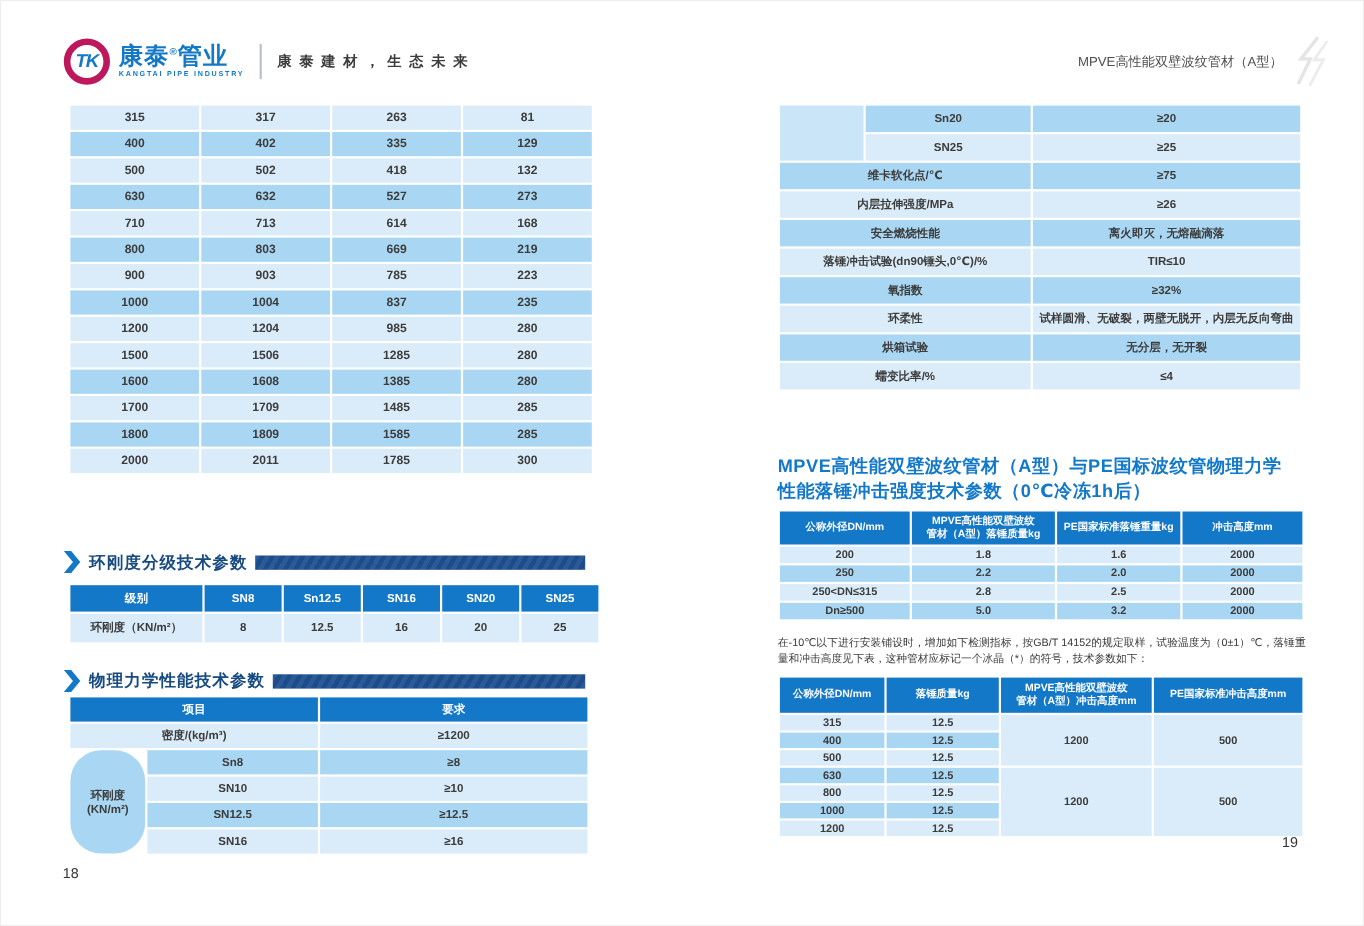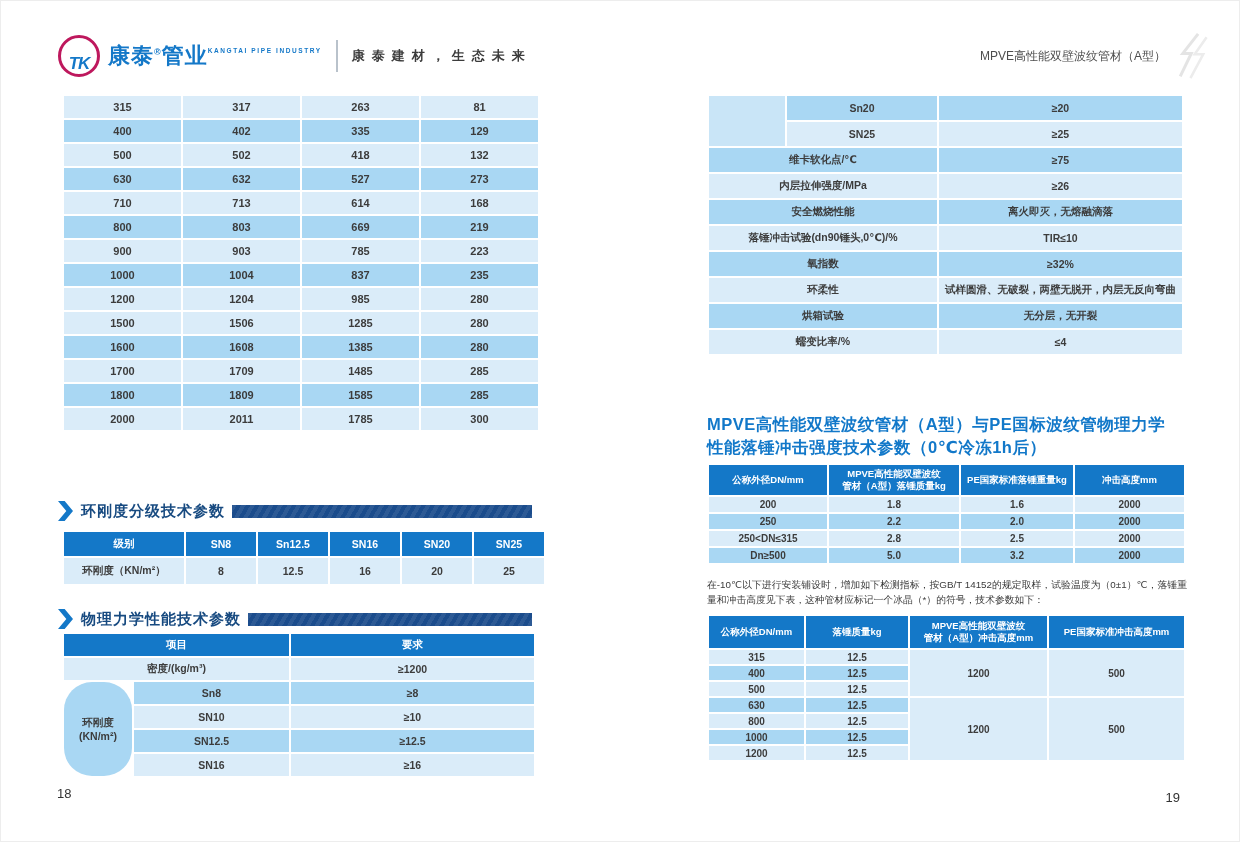--- a/index.html
+++ b/index.html
@@ -5,24 +5,24 @@
   html,body{margin:0;padding:0;}
   body{
     width:1240px;height:842px;position:relative;overflow:hidden;
     background:#ffffff;
     font-family:"Liberation Sans","DejaVu Sans",sans-serif;
   }
   .page-frame{position:absolute;inset:0;border:1px solid #ededed;pointer-events:none;}
 
   
   .top-header{position:absolute;top:30px;left:58px;right:30px;height:52px;display:flex;align-items:center;}
-  .logo-circle{width:42px;height:42px;border:3px solid #be185d;border-radius:50%;
-    display:flex;align-items:flex-end;justify-content:center;box-sizing:border-box;}
+  .logo-circle{width:42px;height:42px;border:6px solid #be185d;border-radius:50%;
+    display:flex;align-items:center;justify-content:center;box-sizing:border-box;}
   .logo-circle span{color:#1478c8;font-weight:700;font-style:italic;font-size:17px;letter-spacing:-1px;}
-  .logo-text-col{margin-left:8px;display:flex;flex-direction:row;line-height:1;}
+  .logo-text-col{margin-left:8px;display:flex;flex-direction:column;line-height:1;}
   .logo-cn{color:#1478c8;font-weight:700;font-size:22px;letter-spacing:1px;}
   .logo-cn sup{font-size:9px;vertical-align:super;}
   .logo-en{color:#1478c8;font-weight:700;font-size:6.5px;letter-spacing:1.6px;margin-top:3px;}
   .header-divider{width:2px;height:32px;background:#b9c2cb;margin:0 14px;}
   .tagline{font-size:13px;font-weight:700;color:#3c3c3c;letter-spacing:7px;}
   .header-spacer{flex:1;}
   .header-right-title{font-size:12px;font-weight:400;color:#4d4d4d;margin-right:10px;}
 
   
   table.tbl{border-collapse:separate;border-spacing:2px;table-layout:fixed;position:absolute;}
@@ -69,21 +69,21 @@
 
   
   .big-heading{position:absolute;left:707px;top:413px;width:490px;
     color:#1278c9;font-size:16.5px;font-weight:700;line-height:1.42;
     white-space:pre-line;letter-spacing:.5px;}
   .note{position:absolute;left:707px;top:577px;width:480px;
     font-size:9.8px;color:#3a3a3a;line-height:1.55;font-weight:500;text-align:justify;}
 
   .pageno{position:absolute;font-size:13px;color:#333;}
   #pgL{left:57px;top:786px;}
-  #pgR{right:60px;top:790px;margin-left:36px;}
+  #pgR{right:60px;top:758px;margin-left:36px;}
 </style>
 </head>
 <body>
 
 <div class="page-frame"></div>
 
 <div class="top-header">
   <div class="logo-circle">
     <span>TK</span>
   </div>

